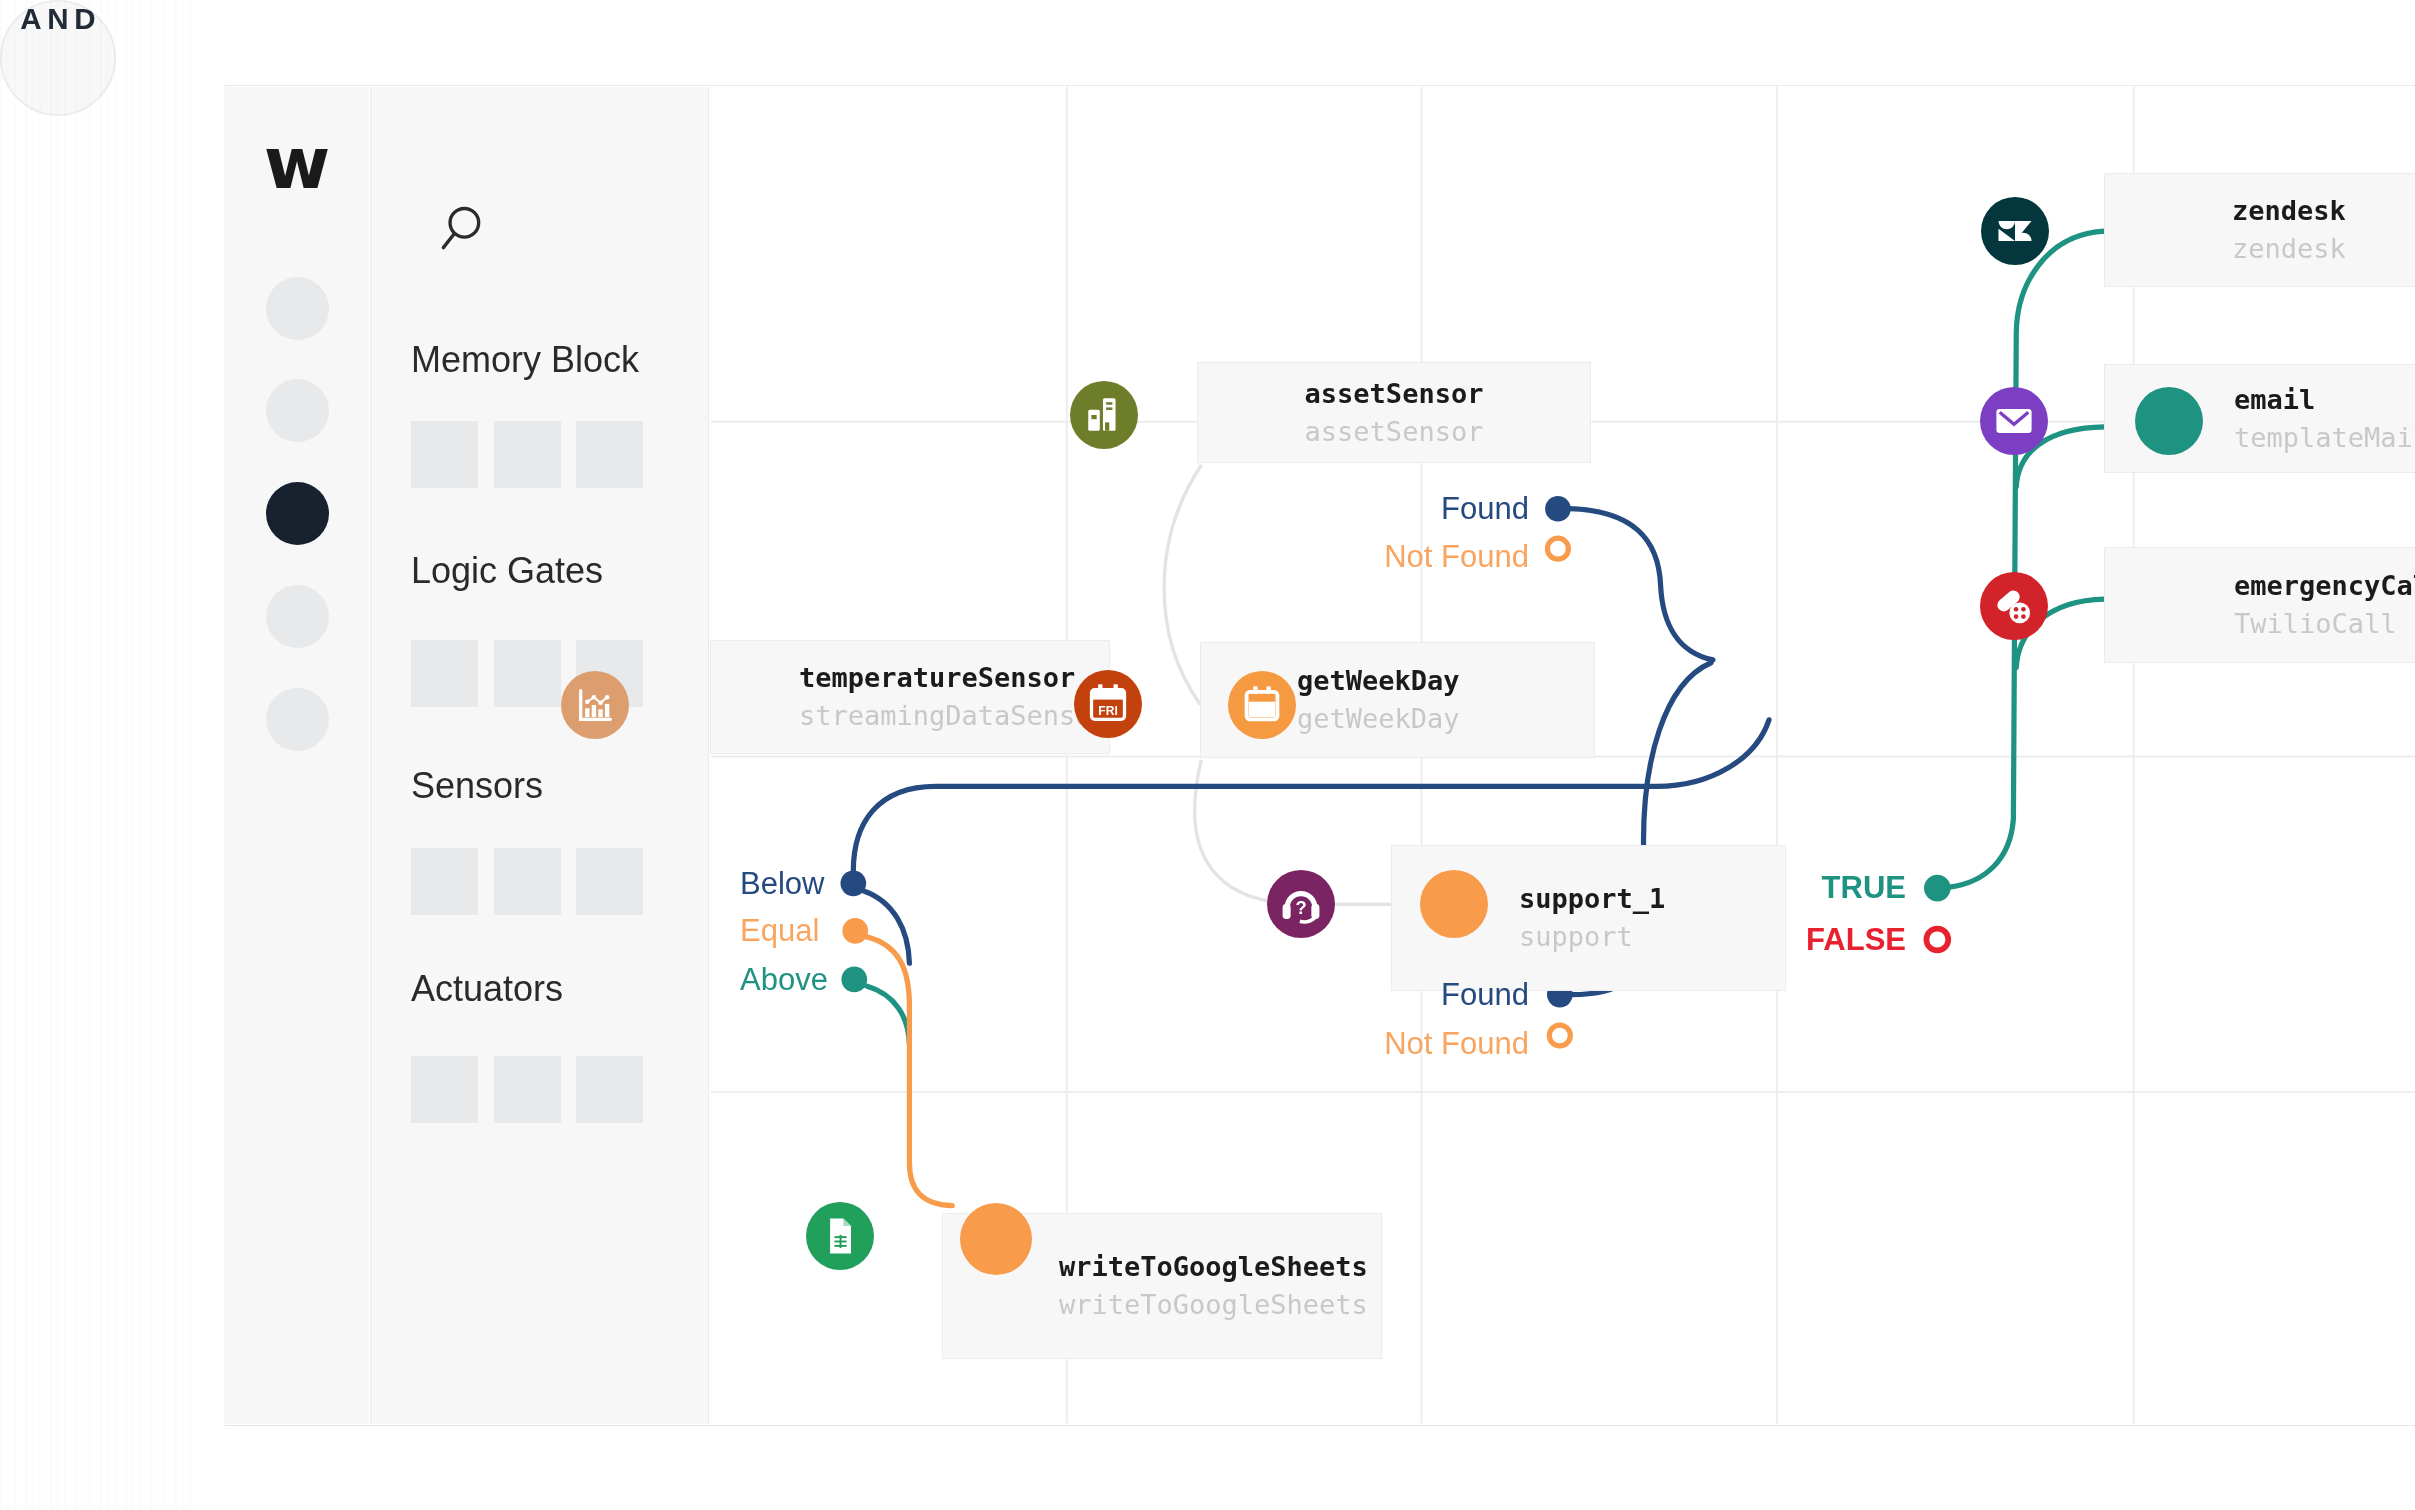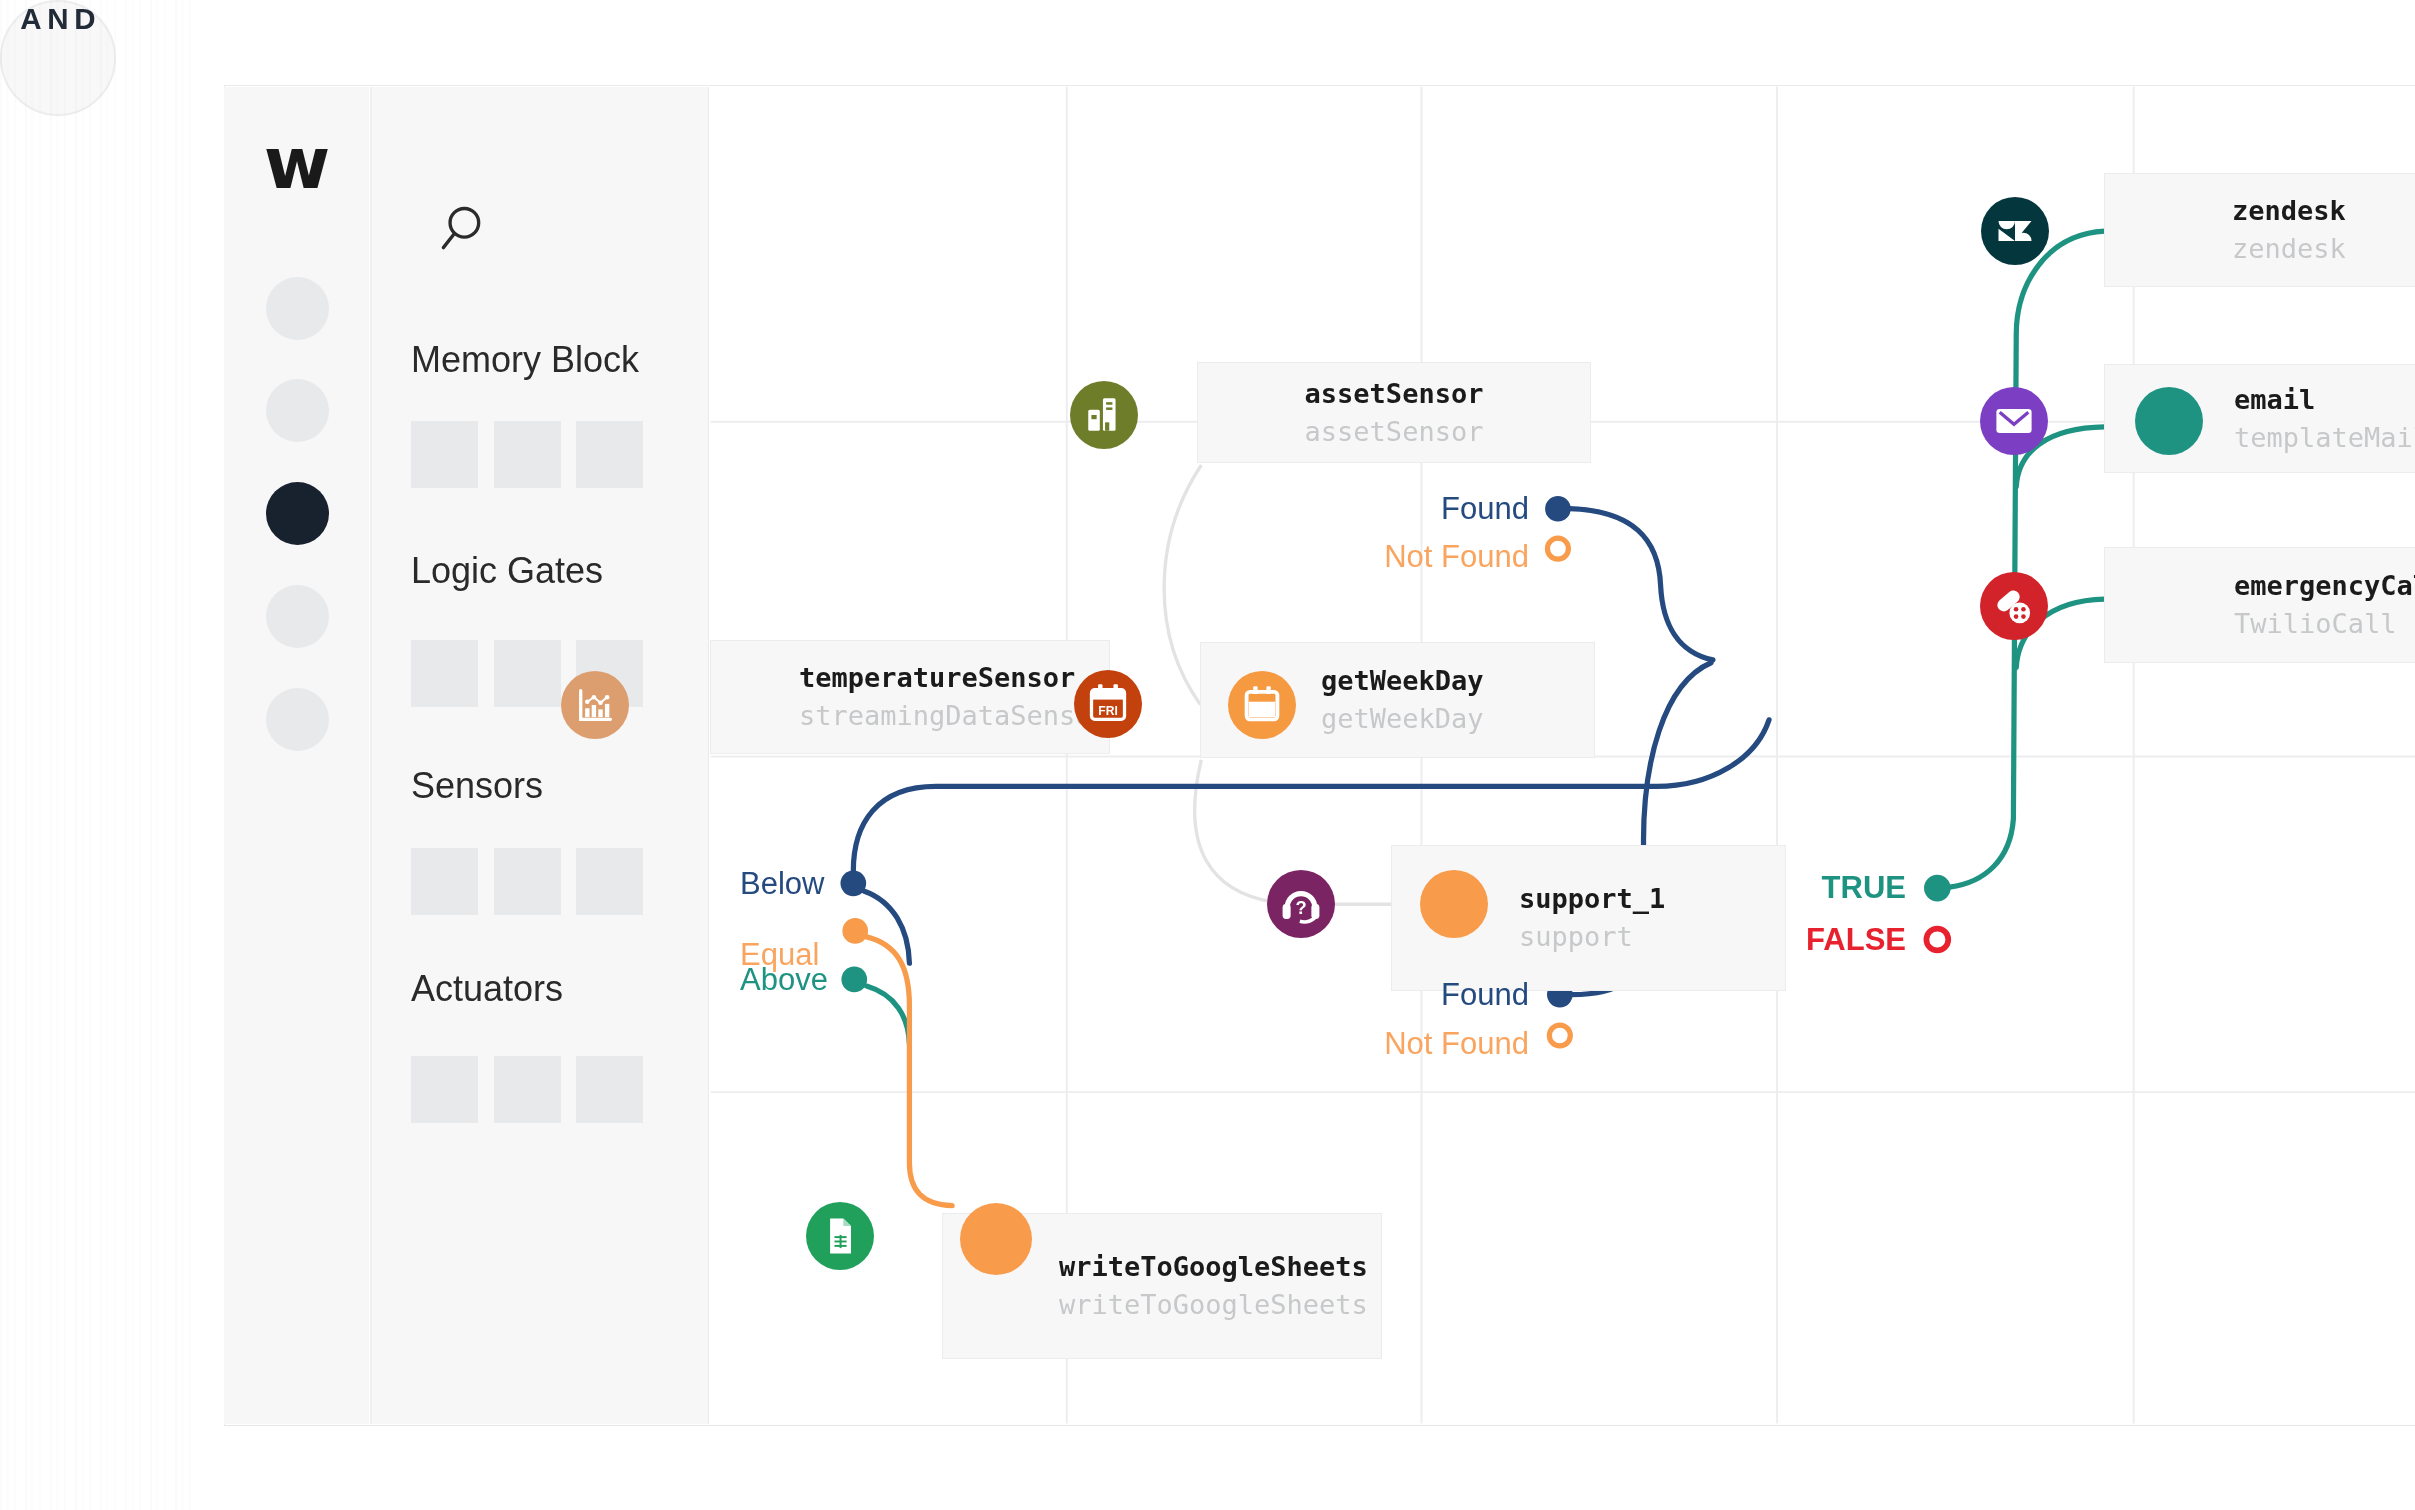--- a/index.html
+++ b/index.html
@@ -136,21 +136,21 @@
 
 <div class="node center" style="left:1197px;top:362px;width:394px;height:101px">
   <div class="ntext"><div class="ntitle">assetSensor</div><div class="nsub">assetSensor</div></div>
 </div>
 
 <div class="node" style="left:710px;top:640px;width:400px;height:114px;overflow:hidden">
   <div class="ntext" style="margin-left:88px"><div class="ntitle">temperatureSensor</div><div class="nsub">streamingDataSensor</div></div>
 </div>
 
 <div class="node" style="left:1200px;top:642px;width:395px;height:116px">
-  <div class="ntext" style="margin-left:120px"><div class="ntitle">getWeekDay</div><div class="nsub">getWeekDay</div></div>
+  <div class="ntext" style="margin-left:96px"><div class="ntitle">getWeekDay</div><div class="nsub">getWeekDay</div></div>
 </div>
 
 <div class="node" style="left:1391px;top:845px;width:395px;height:146px">
   <div class="ntext" style="margin-left:127px"><div class="ntitle">support_1</div><div class="nsub">support</div></div>
 </div>
 
 <div class="node" style="left:942px;top:1213px;width:440px;height:146px">
   <div class="ntext" style="margin-left:116px"><div class="ntitle">writeToGoogleSheets</div><div class="nsub">writeToGoogleSheets</div></div>
 </div>
 
@@ -268,21 +268,21 @@
     <circle cx="8.2" cy="2.8" r="2" fill="#D2232A"></circle>
     <circle cx="1.8" cy="9.2" r="2" fill="#D2232A"></circle>
     <circle cx="8.2" cy="9.2" r="2" fill="#D2232A"></circle>
   </svg>
 </div>
 
 <div class="plabel ra c-navy" style="left:1244px;top:492px">Found</div>
 <div class="plabel ra c-orange" style="left:1244px;top:532px">Not Found</div>
 
 <div class="plabel c-navy" style="left:740px;top:867px">Below</div>
-<div class="plabel c-orange" style="left:740px;top:930px">Equal</div>
+<div class="plabel c-orange" style="left:740px;top:906px">Equal</div>
 <div class="plabel c-teal" style="left:740px;top:963px">Above</div>
 
 <div class="plabel ra c-navy" style="left:1244px;top:978px">Found</div>
 <div class="plabel ra c-orange" style="left:1244px;top:1019px">Not Found</div>
 
 <div class="plabel ra c-teal bold" style="left:1621px;top:871px">TRUE</div>
 <div class="plabel ra c-red bold" style="left:1621px;top:923px">FALSE</div>
 
 
 </body></html>

